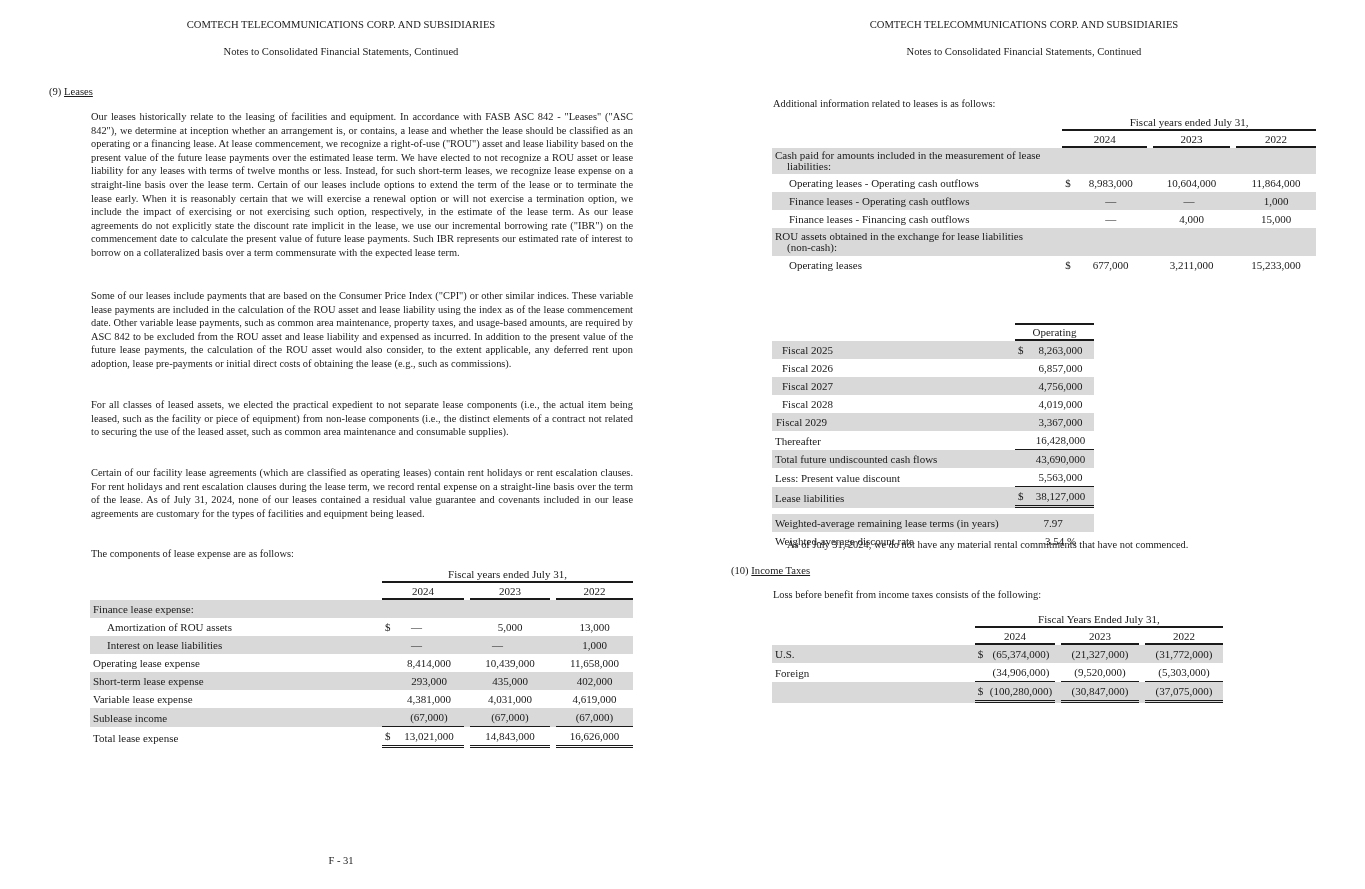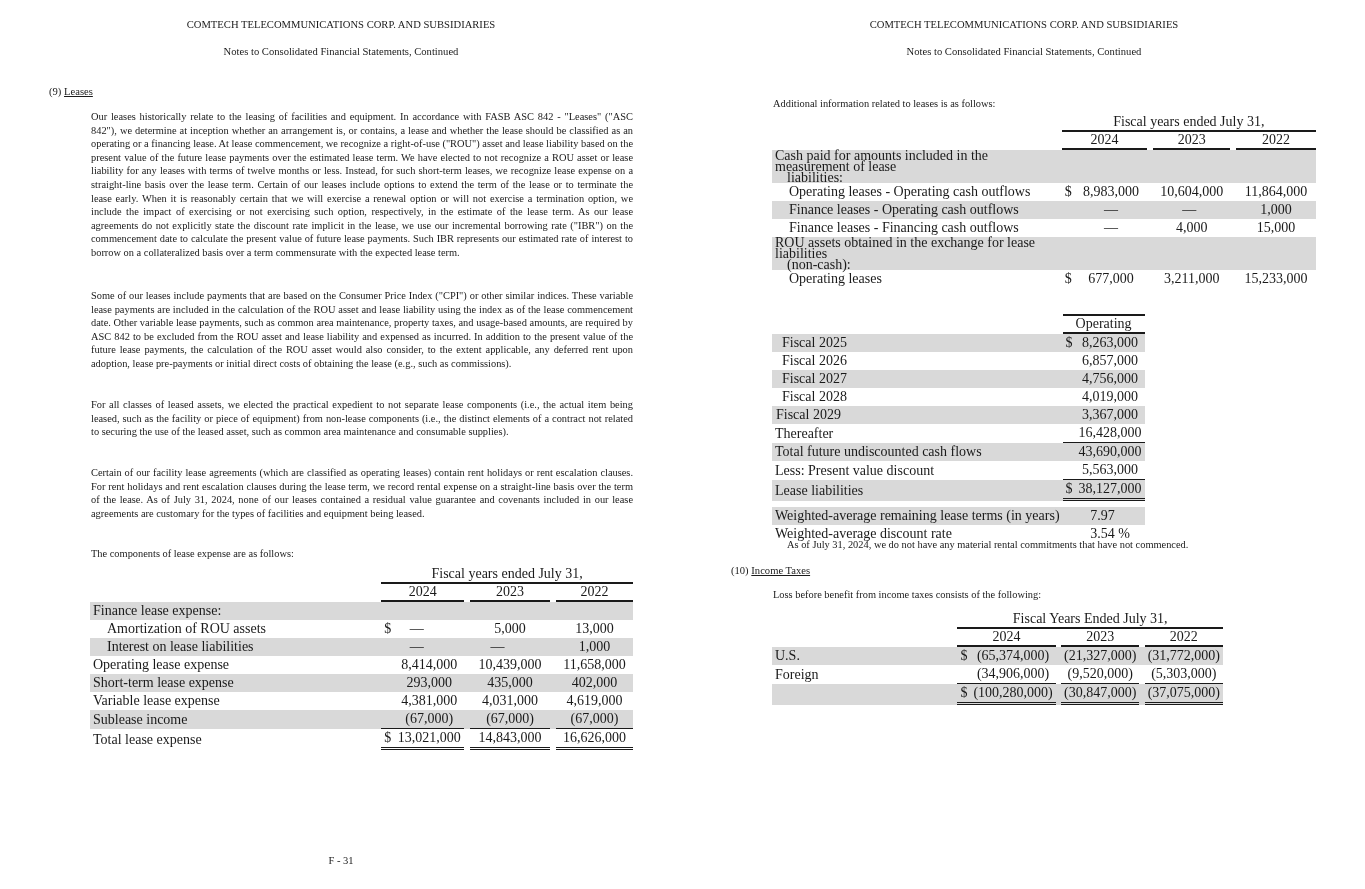--- a/index.html
+++ b/index.html
@@ -8,21 +8,21 @@
   .page { position:absolute; top:0; height:889px; }
   #page-left { left:0; width:682px; }
   #page-right { left:683px; width:682px; }
   .hdr { position:absolute; left:0; width:682px; text-align:center; font-size:10.6px; }
   .hdr1 { top:19px; }
   .hdr2 { top:46px; }
   .footer { position:absolute; top:855px; width:682px; text-align:center; font-size:10.5px; }
   .section { position:absolute; font-size:10.6px; }
   .section u { text-decoration:underline; }
   .para { position:absolute; text-align:justify; line-height:13.6px; font-size:10.4px; }
-  table { border-collapse:separate; border-spacing:0; position:absolute; font-size:14px; }
+  table { border-collapse:separate; border-spacing:0; position:absolute; font-size:11px; }
   td { padding:0 3px; height:18px; white-space:nowrap; }
   tr.sh td.s { background:#d9d9d9; }
   .num { text-align:center; }
   .cen { text-align:center; }
   .ind { padding-left:17px; }
   .hcap td { height:15px; }
   .topline { border-top:2.5px solid #1a1a1a; }
   .botline { border-bottom:2.5px solid #1a1a1a; }
   .dbl { border-bottom:3px double #1a1a1a; }
   .gap { width:6px; padding:0; }
@@ -217,21 +217,21 @@
       <td class="num">677,000</td>
       <td class="gap"></td>
       <td class="num">3,211,000</td>
       <td class="gap"></td>
       <td class="num">15,233,000</td>
     </tr>
   </tbody>
     </table>
 
 
-  <table style="left:89px; top:314px; width:322px;">
+  <table style="left:89px; top:323px; width:322px;">
     <colgroup>
         <col style="width:243px">
         <col style="width:12px">
         <col style="width:67px">
       </colgroup>
     <tbody>
         <tr class="hcap">
       <td></td>
       <td colspan="2" class="cen topline botline" style="border-top-width:2px; border-bottom-width:2px; height:14px">Operating</td>
     </tr>

